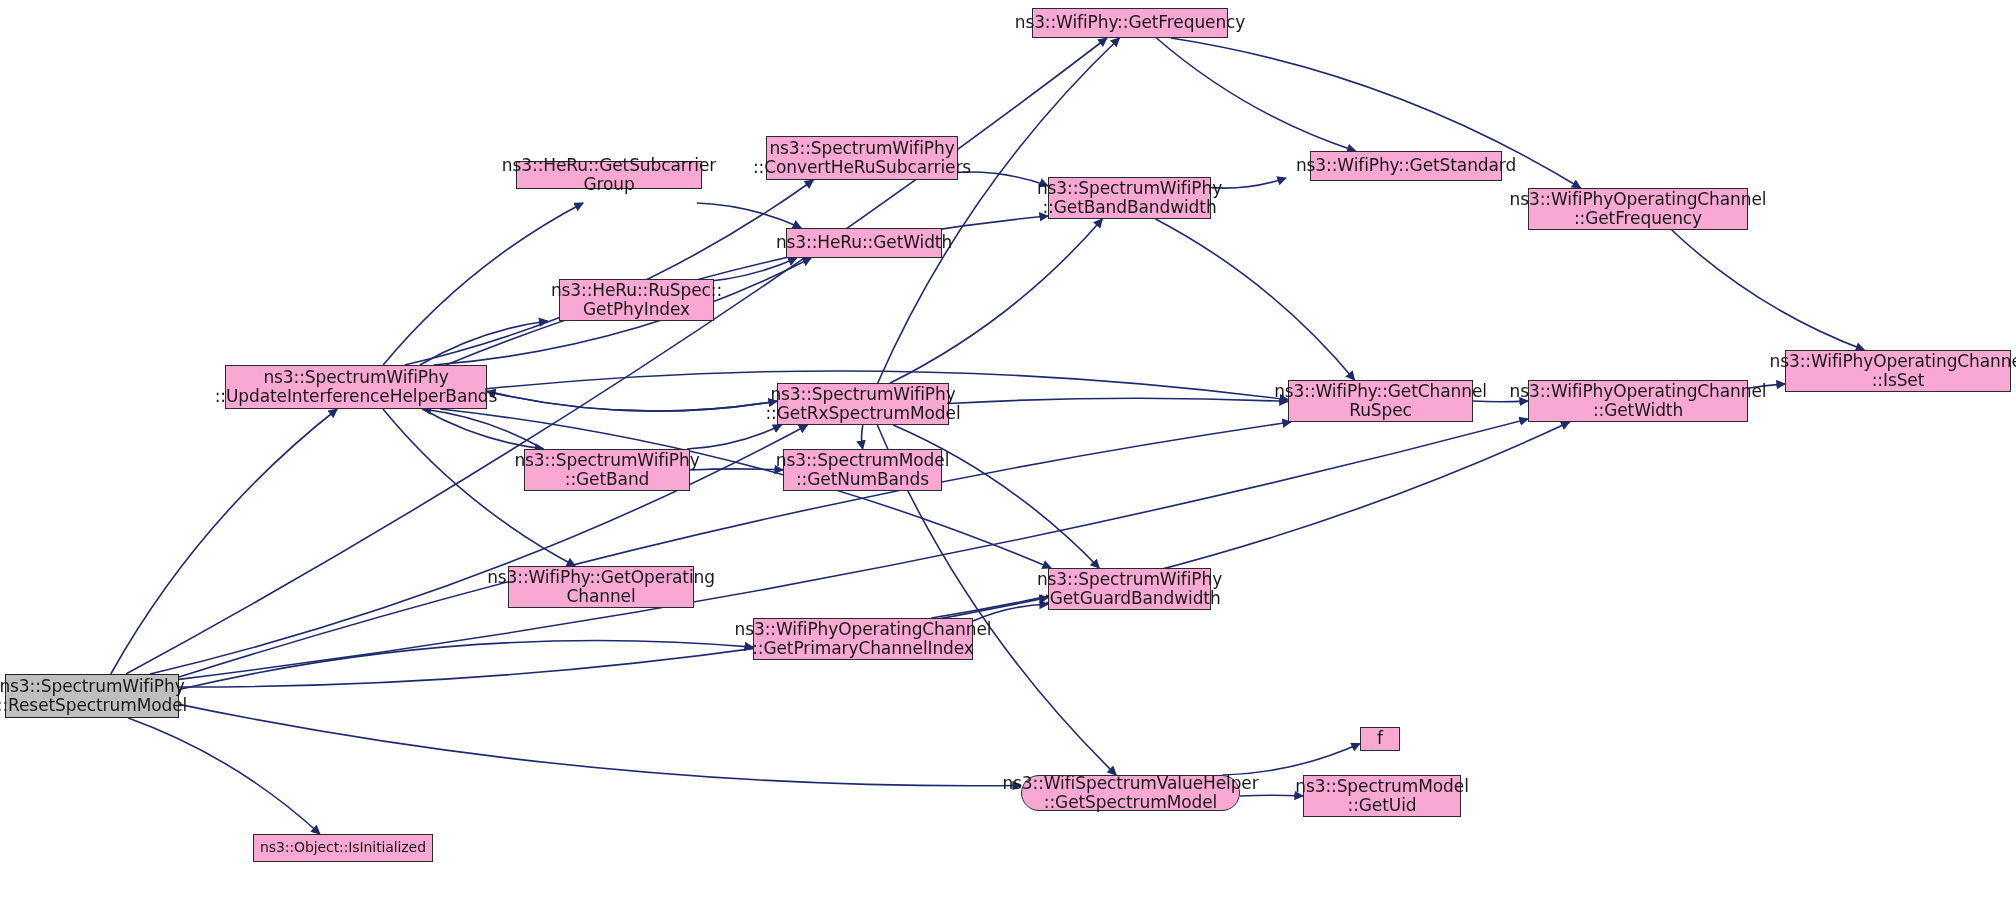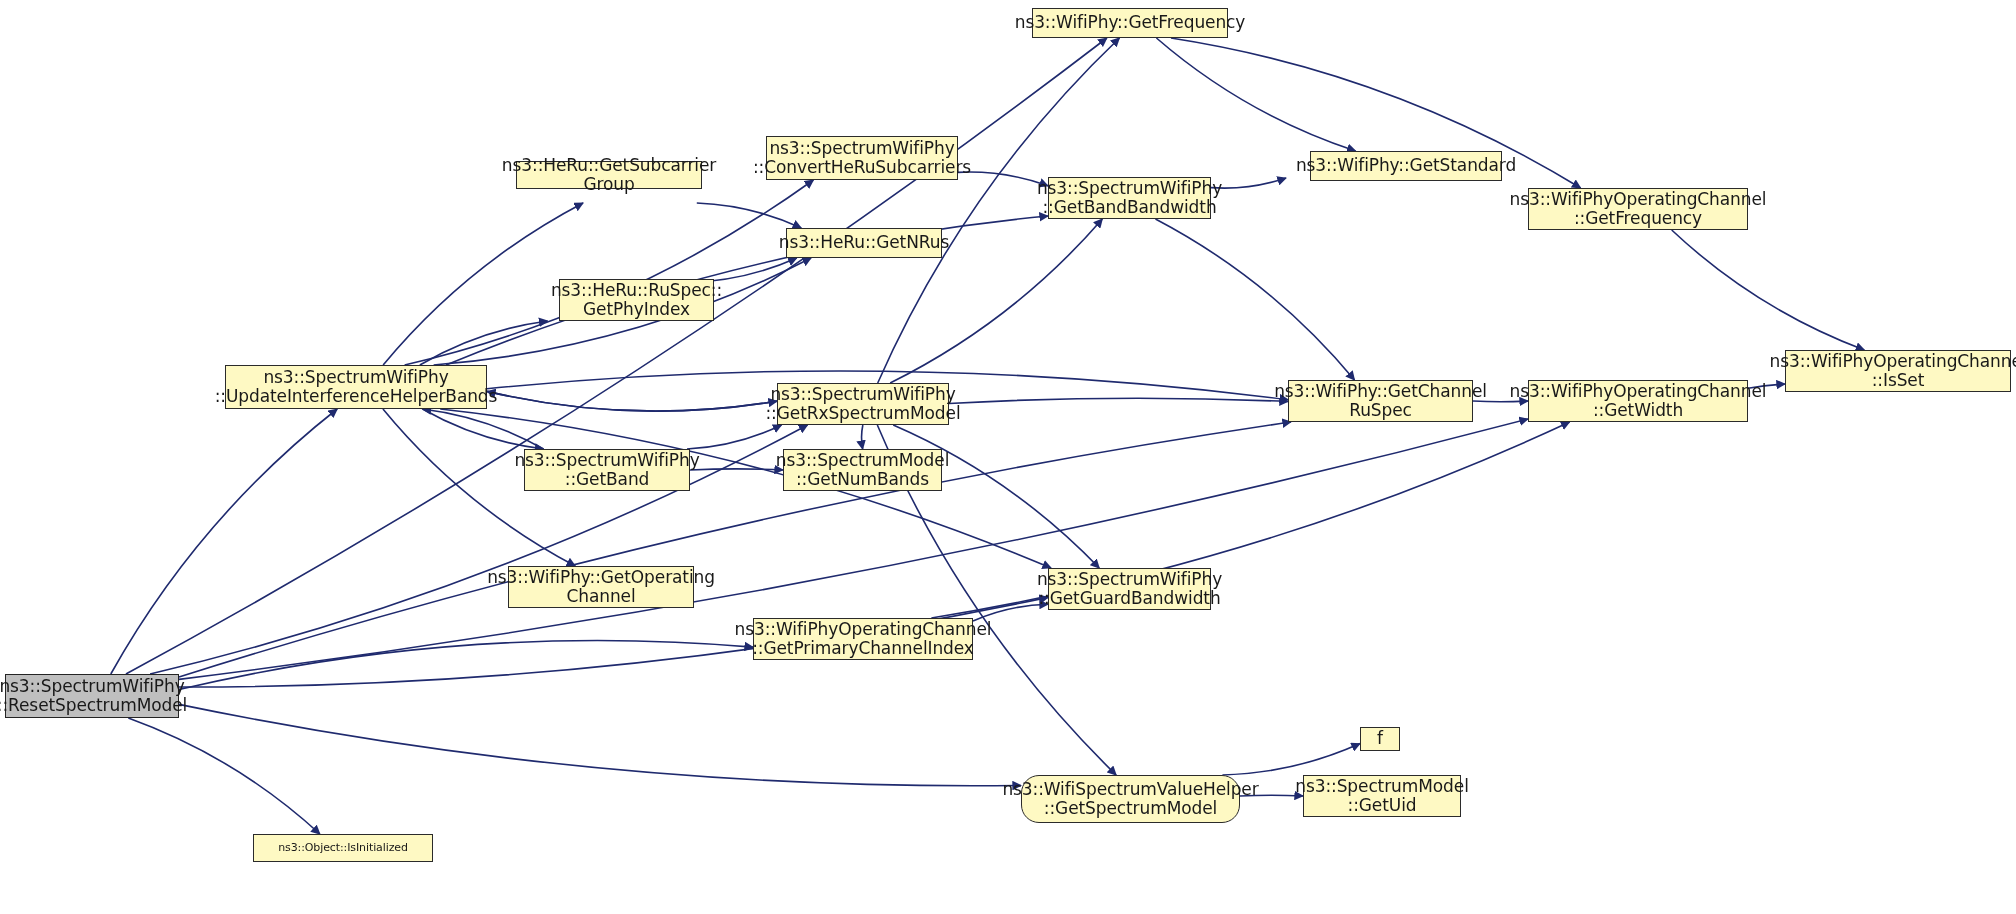--- a/index.html
+++ b/index.html
@@ -20,42 +20,42 @@
     left: 0;
     top: 0;
     width: 2016px;
     height: 914px;
     pointer-events: none;
   }
   .node {
     position: absolute;
     box-sizing: border-box;
     border: 1px solid #2b2b2b;
-    background: #fef9c3;
+    background: #f9a8d4;
     color: #191919;
     display: flex;
     align-items: center;
     justify-content: center;
     text-align: center;
     line-height: 1.12;
     font-size: 19px;
     letter-spacing: -0.1px;
     padding: 1px 4px;
     white-space: pre-line;
     z-index: 5;
   }
   .node.root {
     background: #bfbfbf;
     border: 1px solid #242424;
   }
   .node.small {
     font-size: 17px;
   }
   .node.tiny {
-    font-size: 11px;
+    font-size: 14px;
   }
 </style>
 </head>
 <body>
 
 <div id="canvas">
   <svg id="edges" viewBox="0 0 2016 914" width="2016" height="914" xmlns="http://www.w3.org/2000/svg">
     <defs>
       <marker id="arrow" viewBox="0 0 10 10" refX="9" refY="5" markerWidth="6" markerHeight="6" orient="auto-start-reverse">
         <path d="M 0 0 L 10 5 L 0 10 z" fill="#1f2a6e"></path>
@@ -109,21 +109,21 @@
   </svg>
   <div id="node-layer">
       <div class="node root small" style="left: 5px; top: 674px; width: 174px; height: 44px;">ns3::SpectrumWifiPhy
 ::ResetSpectrumModel</div>
       <div class="node small" style="left: 225px; top: 365px; width: 262px; height: 44px;">ns3::SpectrumWifiPhy
 ::UpdateInterferenceHelperBands</div>
       <div class="node small" style="left: 516px; top: 161px; width: 186px; height: 28px;">ns3::HeRu::GetSubcarrier
 Group</div>
       <div class="node small" style="left: 531px; top: 279px; width: 155px; height: 42px; margin-left: 28px;">ns3::HeRu::RuSpec::
 GetPhyIndex</div>
-      <div class="node small" style="left: 786px; top: 228px; width: 156px; height: 30px;">ns3::HeRu::GetNRus</div>
+      <div class="node small" style="left: 786px; top: 228px; width: 156px; height: 30px;">ns3::HeRu::GetWidth</div>
       <div class="node small" style="left: 766px; top: 136px; width: 192px; height: 44px;">ns3::SpectrumWifiPhy
 ::ConvertHeRuSubcarriers</div>
       <div class="node small" style="left: 1032px; top: 8px; width: 196px; height: 30px;">ns3::WifiPhy::GetFrequency</div>
       <div class="node small" style="left: 1286px; top: 151px; width: 192px; height: 30px; margin-left: 24px;">ns3::WifiPhy::GetStandard</div>
       <div class="node small" style="left: 1048px; top: 177px; width: 163px; height: 42px;">ns3::SpectrumWifiPhy
 ::GetBandBandwidth</div>
       <div class="node small" style="left: 1528px; top: 188px; width: 220px; height: 42px;">ns3::WifiPhyOperatingChannel
 ::GetFrequency</div>
       <div class="node small" style="left: 1785px; top: 350px; width: 226px; height: 42px;">ns3::WifiPhyOperatingChannel
 ::IsSet</div>
@@ -136,20 +136,20 @@
       <div class="node small" style="left: 524px; top: 449px; width: 166px; height: 42px;">ns3::SpectrumWifiPhy
 ::GetBand</div>
       <div class="node small" style="left: 783px; top: 449px; width: 159px; height: 42px;">ns3::SpectrumModel
 ::GetNumBands</div>
       <div class="node small" style="left: 508px; top: 566px; width: 186px; height: 42px; text-align: center;">ns3::WifiPhy::GetOperating
 Channel</div>
       <div class="node small" style="left: 753px; top: 618px; width: 220px; height: 42px;">ns3::WifiPhyOperatingChannel
 ::GetPrimaryChannelIndex</div>
       <div class="node small" style="left: 1048px; top: 568px; width: 163px; height: 42px;">ns3::SpectrumWifiPhy
 ::GetGuardBandwidth</div>
-      <div class="node small" style="left: 1021px; top: 775px; width: 219px; height: 48px; border-radius: 18px;">ns3::WifiSpectrumValueHelper
+      <div class="node small" style="left: 1021px; top: 775px; width: 219px; height: 36px; border-radius: 18px;">ns3::WifiSpectrumValueHelper
 ::GetSpectrumModel</div>
       <div class="node small" style="left: 1303px; top: 775px; width: 158px; height: 42px;">ns3::SpectrumModel
 ::GetUid</div>
       <div class="node small" style="left: 1360px; top: 727px; width: 40px; height: 24px;">f</div>
       <div class="node tiny" style="left: 253px; top: 834px; width: 180px; height: 28px;">ns3::Object::IsInitialized</div>
     </div>
 </div>
 
 </body></html>

